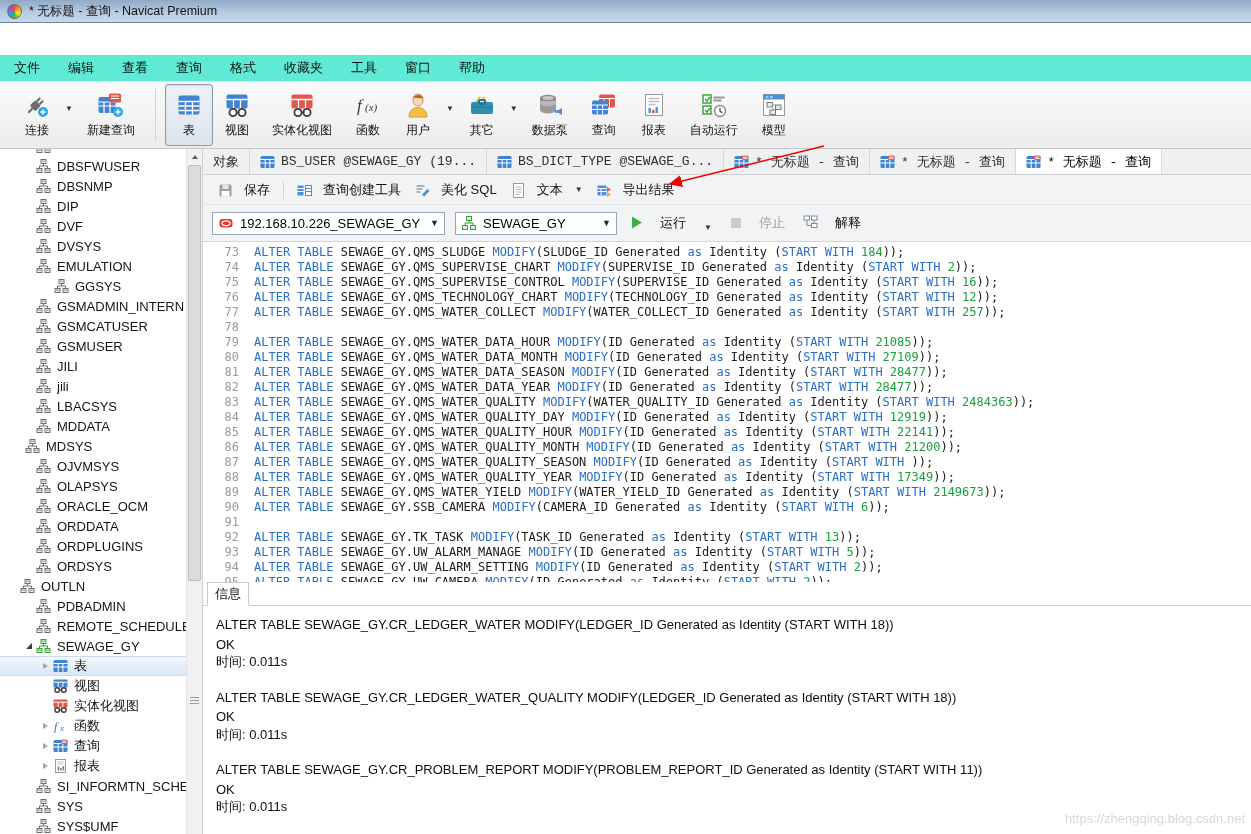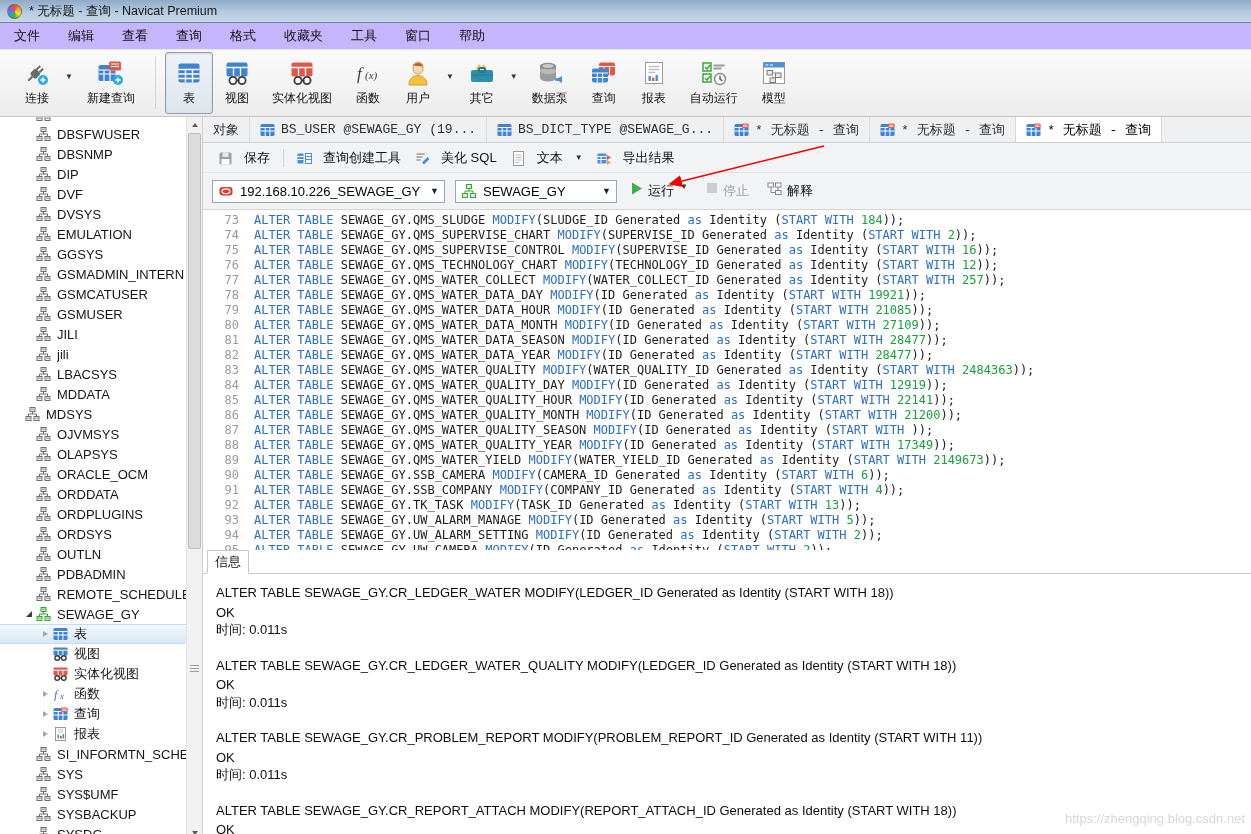--- a/index.html
+++ b/index.html
@@ -4,21 +4,21 @@
 <style>
   html,body{margin:0;padding:0;}
   body{width:1251px;height:834px;overflow:hidden;font-family:"Liberation Sans",sans-serif;background:#fff;}
   .app{position:relative;width:1251px;height:834px;background:#fff;}
 
   
   .titlebar{height:22px;background:linear-gradient(#8fa9c6,#b6cbe1 55%,#c9d8ea);border-bottom:1px solid #6b86a4;display:flex;align-items:center;padding:0 7px;font-size:12.5px;color:#141414;}
   .logo{width:15px;height:15px;border-radius:50%;background:conic-gradient(#e84c3d,#f5a623,#f8e71c,#3bb54a,#2d9cdb,#9b51e0,#e84c3d);margin-right:7px;border:1px solid rgba(80,90,100,.6);box-sizing:border-box;}
 
   
-  .menubar{height:26px;background:#c4b5fd;display:flex;align-items:center;font-size:13px;border-bottom:1px solid #e6e6e6;}
+  .menubar{height:26px;background:#5eead4;display:flex;align-items:center;font-size:13px;border-bottom:1px solid #e6e6e6;margin-top:32px;}
   .menu-item{padding:4px 14px;color:#111;cursor:default;}
 
   
   .toolbar{height:62px;background:linear-gradient(#fbfbfb,#ececec);border-bottom:1px solid #c6c6c6;display:flex;align-items:stretch;padding:2px 6px 2px 12px;}
   .tbtn{display:flex;flex-direction:column;align-items:center;justify-content:center;padding:3px 10px;border:1px solid transparent;border-radius:3px;position:relative;}
   .tbtn.selected{border-color:#8a9cad;background:linear-gradient(#eef2f6,#dde5ec);box-shadow:inset 0 1px 2px rgba(0,0,0,.12);}
   .tlabel{font-size:12px;margin-top:3px;color:#111;white-space:nowrap;}
   .tbsep{width:1px;background:#d2d2d2;margin:5px 9px;}
   .tbdrop{align-self:center;font-size:8px;color:#333;padding:0 3px;margin-top:-14px;}
   .ticon26{height:27px;display:flex;align-items:center;}
@@ -54,21 +54,21 @@
 
   .qrow1{height:29px;background:#f2f3f4;display:flex;align-items:center;font-size:13px;padding-left:8px;border-bottom:1px solid #e4e4e4;flex:none;}
   .qbtn{display:flex;align-items:center;gap:11px;padding:3px 7px;color:#111;white-space:nowrap;}
   .qsep{width:1px;height:18px;background:#d0d0d0;margin:0 6px;}
   .qdrop{font-size:8px;color:#333;margin-left:1px;}
   .qrow2{height:36px;background:#f2f3f4;display:flex;align-items:center;padding-left:9px;gap:10px;border-bottom:1px solid #d5d5d5;flex:none;}
   .combo{height:23px;background:#fff;border:1px solid #97a6b6;display:flex;align-items:center;padding:0 5px 0 6px;font-size:13px;gap:6px;box-sizing:border-box;}
   .combo1{width:233px;}
   .combo2{width:162px;}
   .carrow{margin-left:auto;font-size:9px;color:#222;}
-  .runbtn,.stopbtn,.explainbtn{display:flex;align-items:flex-start;gap:5px;font-size:13px;color:#111;padding:2px 4px;white-space:nowrap;}
+  .runbtn,.stopbtn,.explainbtn{display:flex;align-items:flex-end;gap:17px;font-size:13px;color:#111;padding:2px 4px;white-space:nowrap;}
   .stopbtn{color:#9aa0a6;}
 
   
   .editor{flex:0 0 337px;background:#fff;overflow:hidden;font-family:"DejaVu Sans Mono",monospace;font-size:12px;padding-top:3px;}
   .cl{height:15px;line-height:15px;white-space:pre;display:flex;}
   .ln{width:36px;text-align:right;color:#9a9a9a;flex:none;padding-right:15px;}
   .code{color:#1c1c1c;}
   .kw{color:#2b6fc4;}
   .num{color:#18a03c;}
 
@@ -384,21 +384,21 @@
                 <rect x="4.5" y="0.5" width="5" height="4"></rect>
                 <rect x="0.5" y="9.5" width="5" height="4"></rect>
                 <rect x="8.5" y="9.5" width="5" height="4"></rect>
               </g>
               <path d="M7 4.5 V7 M3 9.5 V7 H11 V9.5" stroke="#6e6e6e" fill="none"></path>
               <path d="M5.5 2.2 h3 M1.5 11.2 h3 M9.5 11.2 h3" stroke="#6e6e6e" stroke-width="0.8"></path>
             </svg>
           </span>
       <span class="slabel">EMULATION</span>
     </div>
-        <div class="srow  " style="padding-left:26px">
+        <div class="srow  " style="padding-left:44px">
       <span class="tri-none"></span>
           <span class="sicon">
             <svg width="15" height="14" viewBox="0 0 14 14">
               <g fill="#f2f2f2" stroke="#6e6e6e">
                 <rect x="4.5" y="0.5" width="5" height="4"></rect>
                 <rect x="0.5" y="9.5" width="5" height="4"></rect>
                 <rect x="8.5" y="9.5" width="5" height="4"></rect>
               </g>
               <path d="M7 4.5 V7 M3 9.5 V7 H11 V9.5" stroke="#6e6e6e" fill="none"></path>
               <path d="M5.5 2.2 h3 M1.5 11.2 h3 M9.5 11.2 h3" stroke="#6e6e6e" stroke-width="0.8"></path>
@@ -609,21 +609,21 @@
                 <rect x="4.5" y="0.5" width="5" height="4"></rect>
                 <rect x="0.5" y="9.5" width="5" height="4"></rect>
                 <rect x="8.5" y="9.5" width="5" height="4"></rect>
               </g>
               <path d="M7 4.5 V7 M3 9.5 V7 H11 V9.5" stroke="#6e6e6e" fill="none"></path>
               <path d="M5.5 2.2 h3 M1.5 11.2 h3 M9.5 11.2 h3" stroke="#6e6e6e" stroke-width="0.8"></path>
             </svg>
           </span>
       <span class="slabel">ORDSYS</span>
     </div>
-        <div class="srow  " style="padding-left:26px">
+        <div class="srow  " style="padding-left:10px">
       <span class="tri-none"></span>
           <span class="sicon">
             <svg width="15" height="14" viewBox="0 0 14 14">
               <g fill="#f2f2f2" stroke="#6e6e6e">
                 <rect x="4.5" y="0.5" width="5" height="4"></rect>
                 <rect x="0.5" y="9.5" width="5" height="4"></rect>
                 <rect x="8.5" y="9.5" width="5" height="4"></rect>
               </g>
               <path d="M7 4.5 V7 M3 9.5 V7 H11 V9.5" stroke="#6e6e6e" fill="none"></path>
               <path d="M5.5 2.2 h3 M1.5 11.2 h3 M9.5 11.2 h3" stroke="#6e6e6e" stroke-width="0.8"></path>
@@ -1020,34 +1020,34 @@
           <span>解释</span>
         </div>
       </div>
 
       <div class="editor">
           <div class="cl"><span class="ln">73</span><span class="code"><span class="kw">ALTER TABLE</span> SEWAGE_GY.QMS_SLUDGE <span class="kw">MODIFY</span>(SLUDGE_ID Generated <span class="kw">as</span> Identity (<span class="kw">START WITH</span> <span class="num">184</span>));</span></div>
           <div class="cl"><span class="ln">74</span><span class="code"><span class="kw">ALTER TABLE</span> SEWAGE_GY.QMS_SUPERVISE_CHART <span class="kw">MODIFY</span>(SUPERVISE_ID Generated <span class="kw">as</span> Identity (<span class="kw">START WITH</span> <span class="num">2</span>));</span></div>
           <div class="cl"><span class="ln">75</span><span class="code"><span class="kw">ALTER TABLE</span> SEWAGE_GY.QMS_SUPERVISE_CONTROL <span class="kw">MODIFY</span>(SUPERVISE_ID Generated <span class="kw">as</span> Identity (<span class="kw">START WITH</span> <span class="num">16</span>));</span></div>
           <div class="cl"><span class="ln">76</span><span class="code"><span class="kw">ALTER TABLE</span> SEWAGE_GY.QMS_TECHNOLOGY_CHART <span class="kw">MODIFY</span>(TECHNOLOGY_ID Generated <span class="kw">as</span> Identity (<span class="kw">START WITH</span> <span class="num">12</span>));</span></div>
           <div class="cl"><span class="ln">77</span><span class="code"><span class="kw">ALTER TABLE</span> SEWAGE_GY.QMS_WATER_COLLECT <span class="kw">MODIFY</span>(WATER_COLLECT_ID Generated <span class="kw">as</span> Identity (<span class="kw">START WITH</span> <span class="num">257</span>));</span></div>
-          <div class="cl"><span class="ln">78</span><span class="code"><span class="kw">ALTER TABLE</span> SEWAGE_GY.QMS_WATER_DATA_DAY <span class="kw">MODIFY</span>(ID Generated <span class="kw">as</span> Identity (<span class="kw">START WITH</span> <span class="num">19921</span>));</span></div>
+          <div class="cl"><span class="ln">78</span></div>
           <div class="cl"><span class="ln">79</span><span class="code"><span class="kw">ALTER TABLE</span> SEWAGE_GY.QMS_WATER_DATA_HOUR <span class="kw">MODIFY</span>(ID Generated <span class="kw">as</span> Identity (<span class="kw">START WITH</span> <span class="num">21085</span>));</span></div>
           <div class="cl"><span class="ln">80</span><span class="code"><span class="kw">ALTER TABLE</span> SEWAGE_GY.QMS_WATER_DATA_MONTH <span class="kw">MODIFY</span>(ID Generated <span class="kw">as</span> Identity (<span class="kw">START WITH</span> <span class="num">27109</span>));</span></div>
           <div class="cl"><span class="ln">81</span><span class="code"><span class="kw">ALTER TABLE</span> SEWAGE_GY.QMS_WATER_DATA_SEASON <span class="kw">MODIFY</span>(ID Generated <span class="kw">as</span> Identity (<span class="kw">START WITH</span> <span class="num">28477</span>));</span></div>
           <div class="cl"><span class="ln">82</span><span class="code"><span class="kw">ALTER TABLE</span> SEWAGE_GY.QMS_WATER_DATA_YEAR <span class="kw">MODIFY</span>(ID Generated <span class="kw">as</span> Identity (<span class="kw">START WITH</span> <span class="num">28477</span>));</span></div>
           <div class="cl"><span class="ln">83</span><span class="code"><span class="kw">ALTER TABLE</span> SEWAGE_GY.QMS_WATER_QUALITY <span class="kw">MODIFY</span>(WATER_QUALITY_ID Generated <span class="kw">as</span> Identity (<span class="kw">START WITH</span> <span class="num">2484363</span>));</span></div>
           <div class="cl"><span class="ln">84</span><span class="code"><span class="kw">ALTER TABLE</span> SEWAGE_GY.QMS_WATER_QUALITY_DAY <span class="kw">MODIFY</span>(ID Generated <span class="kw">as</span> Identity (<span class="kw">START WITH</span> <span class="num">12919</span>));</span></div>
           <div class="cl"><span class="ln">85</span><span class="code"><span class="kw">ALTER TABLE</span> SEWAGE_GY.QMS_WATER_QUALITY_HOUR <span class="kw">MODIFY</span>(ID Generated <span class="kw">as</span> Identity (<span class="kw">START WITH</span> <span class="num">22141</span>));</span></div>
           <div class="cl"><span class="ln">86</span><span class="code"><span class="kw">ALTER TABLE</span> SEWAGE_GY.QMS_WATER_QUALITY_MONTH <span class="kw">MODIFY</span>(ID Generated <span class="kw">as</span> Identity (<span class="kw">START WITH</span> <span class="num">21200</span>));</span></div>
           <div class="cl"><span class="ln">87</span><span class="code"><span class="kw">ALTER TABLE</span> SEWAGE_GY.QMS_WATER_QUALITY_SEASON <span class="kw">MODIFY</span>(ID Generated <span class="kw">as</span> Identity (<span class="kw">START WITH</span> ));</span></div>
           <div class="cl"><span class="ln">88</span><span class="code"><span class="kw">ALTER TABLE</span> SEWAGE_GY.QMS_WATER_QUALITY_YEAR <span class="kw">MODIFY</span>(ID Generated <span class="kw">as</span> Identity (<span class="kw">START WITH</span> <span class="num">17349</span>));</span></div>
           <div class="cl"><span class="ln">89</span><span class="code"><span class="kw">ALTER TABLE</span> SEWAGE_GY.QMS_WATER_YIELD <span class="kw">MODIFY</span>(WATER_YIELD_ID Generated <span class="kw">as</span> Identity (<span class="kw">START WITH</span> <span class="num">2149673</span>));</span></div>
           <div class="cl"><span class="ln">90</span><span class="code"><span class="kw">ALTER TABLE</span> SEWAGE_GY.SSB_CAMERA <span class="kw">MODIFY</span>(CAMERA_ID Generated <span class="kw">as</span> Identity (<span class="kw">START WITH</span> <span class="num">6</span>));</span></div>
-          <div class="cl"><span class="ln">91</span><span class="code"><span class="kw">ALTER TABLE</span> SEWAGE_GY.SSB_COMPANY <span class="kw">MODIFY</span>(COMPANY_ID Generated <span class="kw">as</span> Identity (<span class="kw">START WITH</span> <span class="num">4</span>));</span></div>
+          <div class="cl"><span class="ln">91</span></div>
           <div class="cl"><span class="ln">92</span><span class="code"><span class="kw">ALTER TABLE</span> SEWAGE_GY.TK_TASK <span class="kw">MODIFY</span>(TASK_ID Generated <span class="kw">as</span> Identity (<span class="kw">START WITH</span> <span class="num">13</span>));</span></div>
           <div class="cl"><span class="ln">93</span><span class="code"><span class="kw">ALTER TABLE</span> SEWAGE_GY.UW_ALARM_MANAGE <span class="kw">MODIFY</span>(ID Generated <span class="kw">as</span> Identity (<span class="kw">START WITH</span> <span class="num">5</span>));</span></div>
           <div class="cl"><span class="ln">94</span><span class="code"><span class="kw">ALTER TABLE</span> SEWAGE_GY.UW_ALARM_SETTING <span class="kw">MODIFY</span>(ID Generated <span class="kw">as</span> Identity (<span class="kw">START WITH</span> <span class="num">2</span>));</span></div>
           <div class="cl"><span class="ln">95</span><span class="code"><span class="kw">ALTER TABLE</span> SEWAGE_GY.UW_CAMERA <span class="kw">MODIFY</span>(ID Generated <span class="kw">as</span> Identity (<span class="kw">START WITH</span> <span class="num">2</span>));</span></div>
         </div>
 
       <div class="infopanel">
         <div class="info-tabrow">
           <div class="info-tab">信息</div>
         </div>

